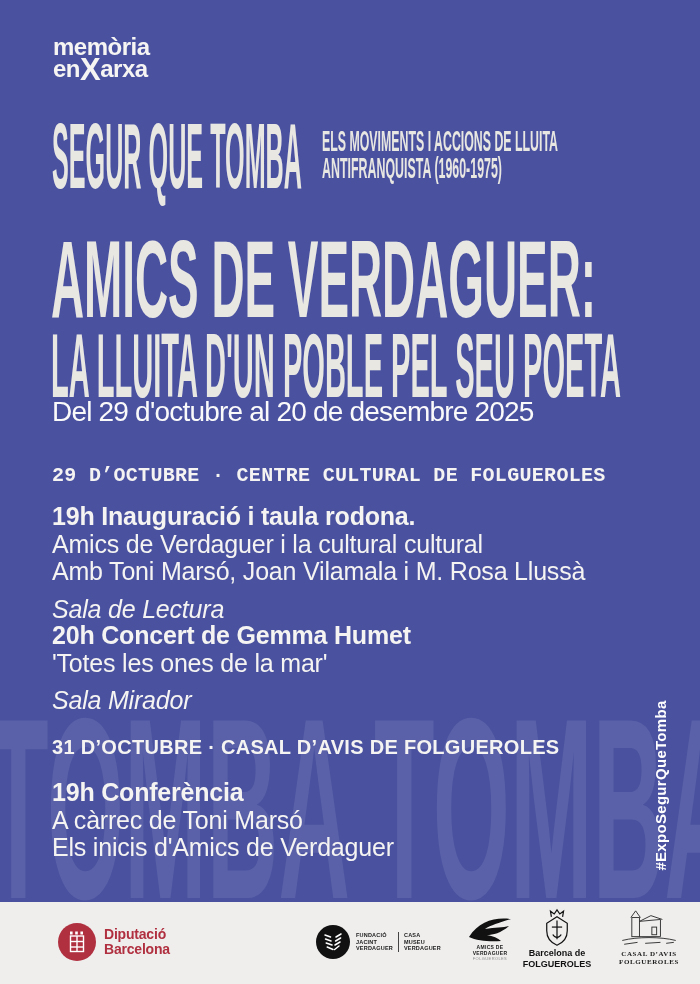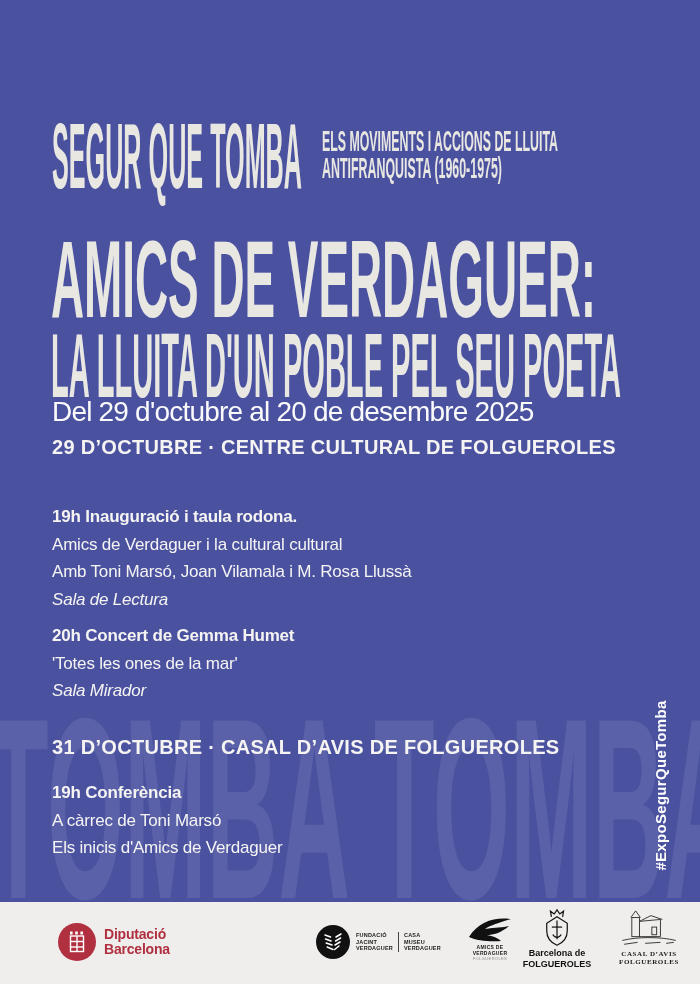--- a/index.html
+++ b/index.html
@@ -23,26 +23,26 @@
   .seg-sub1{position:absolute;left:322px;top:130px;}
   .seg-sub2{position:absolute;left:322px;top:157px;}
   .title1{position:absolute;left:51px;top:238px;}
   .title2{position:absolute;left:51px;top:332px;}
 
   .dates{position:absolute;left:52px;top:396px;color:#fbfafa;
          font-size:28px;letter-spacing:-0.8px;}
 
   .sec-head{position:absolute;left:52px;color:#f5f4f2;font-weight:bold;
             font-size:20px;letter-spacing:0.3px;}
-  #sec1{top:436px;} #sec2{top:736px;}
-
-  .event{position:absolute;left:52px;color:#f5f4f2;font-size:17px;line-height:27.5px;letter-spacing:-0.2px;}
+  #sec1{top:464px;font-family:Liberation Mono, monospace;} #sec2{top:736px;}
+
+  .event{position:absolute;left:52px;color:#f5f4f2;font-size:25px;line-height:27.5px;letter-spacing:-0.2px;}
   #ev1{top:503px;} #ev2{top:622px;} #ev3{top:779px;}
   .ev-title{font-weight:bold;}
-  .ev-venue{font-style:italic;}
+  .ev-venue{font-style:italic;margin-top:10px;}
 
   .watermark{position:absolute;left:-12px;top:712px;}
 
   .hashtag{position:absolute;left:565px;top:777px;width:190px;text-align:center;
            transform:rotate(-90deg);color:#ffffff;font-weight:bold;font-size:15px;
            letter-spacing:0.3px;white-space:nowrap;}
 
   .footer{position:absolute;left:0;top:902px;width:636px;height:82px;background:#efeeed;}
   .logo{position:absolute;}
   .logo-dipu{left:58px;top:21px;display:flex;align-items:center;gap:8px;}
@@ -64,20 +64,24 @@
 </head>
 <body>
 
 <div class="poster">
   <div class="blue">
 
     <svg class="watermark" width="745" height="192">
       <text class="wm-text" x="0" y="186" font-size="258" textLength="748" lengthAdjust="spacingAndGlyphs">TOMBA TOMBA</text>
     </svg>
 
+    <div class="brand">
+      <div>memòria</div>
+      <div><span>en</span><span class="brand-x">X</span><span>arxa</span></div>
+    </div>
 
     <svg class="seg-title" width="252" height="70">
       <text class="disp" x="0" y="66" font-size="92" textLength="250" lengthAdjust="spacingAndGlyphs">SEGUR QUE TOMBA</text>
     </svg>
     <svg class="seg-sub1" width="240" height="24">
       <text class="disp" x="0" y="21" font-size="29" textLength="236" lengthAdjust="spacingAndGlyphs">ELS MOVIMENTS I ACCIONS DE LLUITA</text>
     </svg>
     <svg class="seg-sub2" width="240" height="24">
       <text class="disp" x="0" y="21" font-size="29" textLength="180" lengthAdjust="spacingAndGlyphs">ANTIFRANQUISTA (1960-1975)</text>
     </svg>

